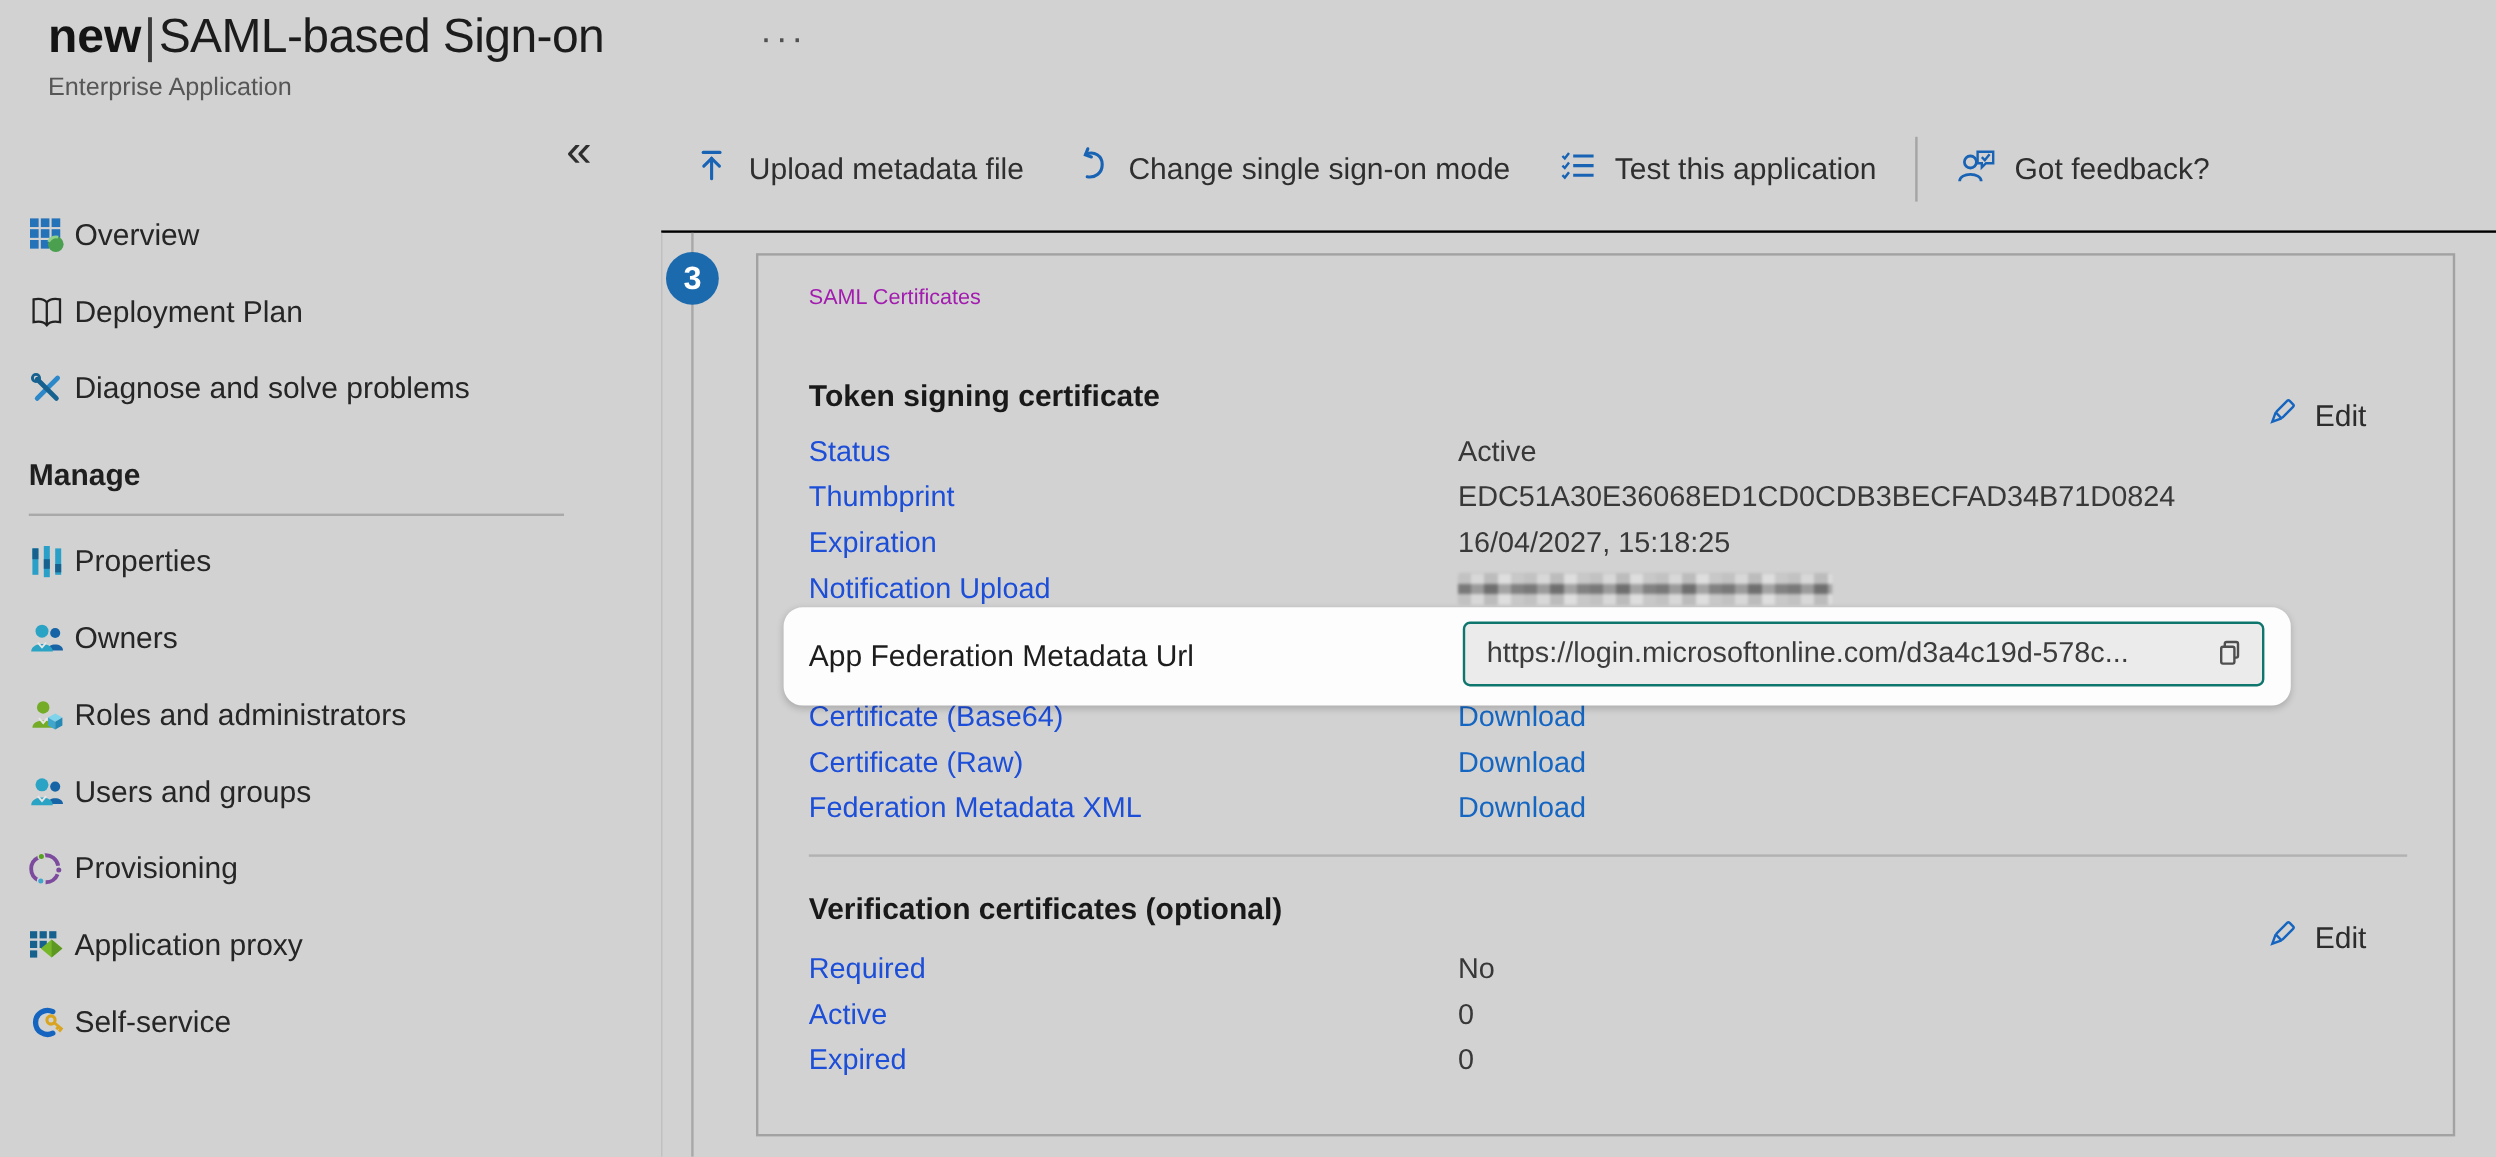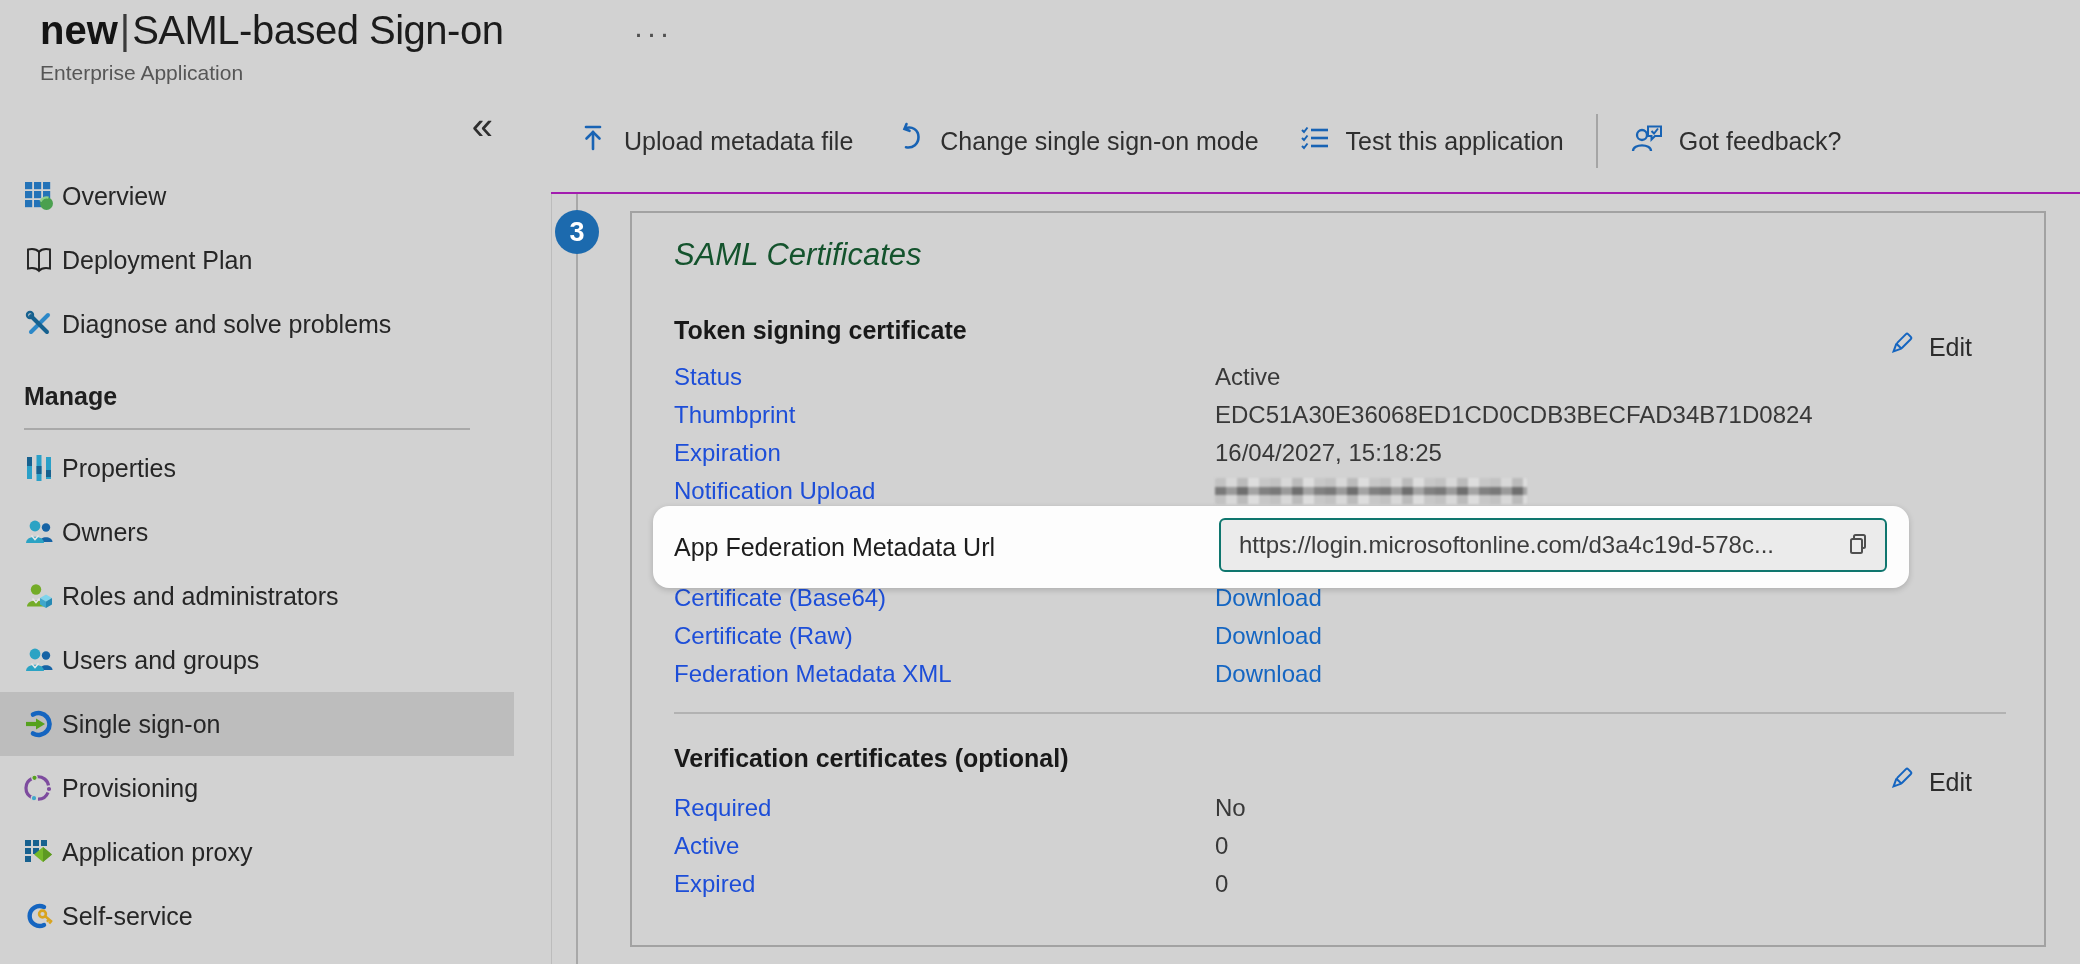--- a/index.html
+++ b/index.html
@@ -31,36 +31,36 @@
   .nav-item.selected{background:#bdbdbd;}
   .nav-icon{width:30px;height:30px;flex:0 0 30px;display:flex;align-items:center;justify-content:center;}
   .nav-label{font-size:25px;color:#262626;white-space:nowrap;}
   .manage-label{margin:16px 0 0 24px;height:48px;line-height:48px;font-size:25px;
     font-weight:700;color:#1f1f1f;}
   .side-divider{border:none;border-top:2px solid #a9a9a9;margin:8px 0 6px 24px;width:446px;}
 
   
   .toolbar{position:absolute;left:551px;right:0;top:90px;height:104px;
     display:flex;align-items:center;padding-left:6px;box-sizing:border-box;
-    border-bottom:2px solid #a21caf;}
+    border-bottom:2px solid #000000;}
   .tb-item{display:flex;align-items:center;gap:15px;padding:0 20px;background:transparent;
     border:none;font-size:25px;color:#2f2f2f;font-family:inherit;cursor:pointer;white-space:nowrap;}
   .tb-sep{width:2px;height:54px;background:#a5a5a5;margin:0 12px;}
 
   
   .boundary-line{left:551px;top:194px;bottom:0;width:1px;background:#bcbcbc;}
   .connector-line{left:576px;top:194px;bottom:0;width:2px;background:#a8a8a8;}
   .step-badge{left:555px;top:210px;width:44px;height:44px;border-radius:50%;
     background:#1c6aae;color:#ffffff;font-size:27px;font-weight:700;
     display:flex;align-items:center;justify-content:center;z-index:3;}
 
   
   .panel{left:630px;top:211px;width:1412px;height:732px;border:2px solid #a2a2a2;
     background:#d2d2d2;z-index:1;}
-  .panel-title{position:absolute;left:42px;top:24px;font-size:31px;color:#14532d;font-style:italic;}
+  .panel-title{position:absolute;left:42px;top:24px;font-size:18px;color:#a21caf;}
   .section-heading{position:absolute;left:42px;font-size:25px;font-weight:700;color:#191919;}
   .heading1{top:103px;}
   .heading2{top:531px;}
   .edit-btn{position:absolute;right:66px;display:flex;align-items:center;gap:14px;
     background:transparent;border:none;font-size:25px;color:#2c2c2c;font-family:inherit;cursor:pointer;}
   .edit1{top:116px;}
   .edit2{top:551px;}
   .rows{position:absolute;left:42px;right:40px;}
   .rows1{top:145px;}
   .downloads{top:366px;}
@@ -205,30 +205,20 @@
             <g fill="#2ba3c4">
               <circle cx="11" cy="9" r="5.4"></circle>
               <path d="M2 26 c0-8.5 18-8.5 18 0 z"></path>
             </g>
             <path d="M7.5 18.5 L11 22.5 L14.5 18.5" stroke="#e6e6e6" stroke-width="1.6" fill="none"></path>
           </svg>
       </span>
       <span class="nav-label">Users and groups</span>
     </div>
 
-    <div class="nav-item selected">
-      <span class="nav-icon">
-        <svg viewBox="0 0 30 30" width="30" height="30" fill="none">
-            <path d="M9 5.5 A11 11 0 1 1 9 24.5" stroke="#1565c0" stroke-width="4.6" stroke-linecap="round"></path>
-            <line x1="2" y1="15" x2="13" y2="15" stroke="#56a11e" stroke-width="4.2"></line>
-            <polygon points="12,9.5 21,15 12,20.5" fill="#56a11e"></polygon>
-          </svg>
-      </span>
-      <span class="nav-label">Single sign-on</span>
-    </div>
 
     <div class="nav-item">
       <span class="nav-icon">
         <svg viewBox="0 0 30 30" width="30" height="30" fill="none">
             <path d="M8 24.5 A10.5 10.5 0 0 1 8 5.5" stroke="#7d4b9e" stroke-width="3.2"></path>
             <path d="M13 3.8 A10.5 10.5 0 0 1 24.5 12.5" stroke="#7d4b9e" stroke-width="3.2"></path>
             <path d="M24 19.5 A10.5 10.5 0 0 1 14 26.2" stroke="#7d4b9e" stroke-width="3.2"></path>
             <circle cx="10.5" cy="4.8" r="2.7" fill="#56a11e" stroke="#d2d2d2" stroke-width="1.2"></circle>
             <circle cx="25" cy="16" r="2.7" fill="#7d4b9e" stroke="#d2d2d2" stroke-width="1.2"></circle>
             <circle cx="10" cy="25.2" r="2.7" fill="#3fa7cc" stroke="#d2d2d2" stroke-width="1.2"></circle>

